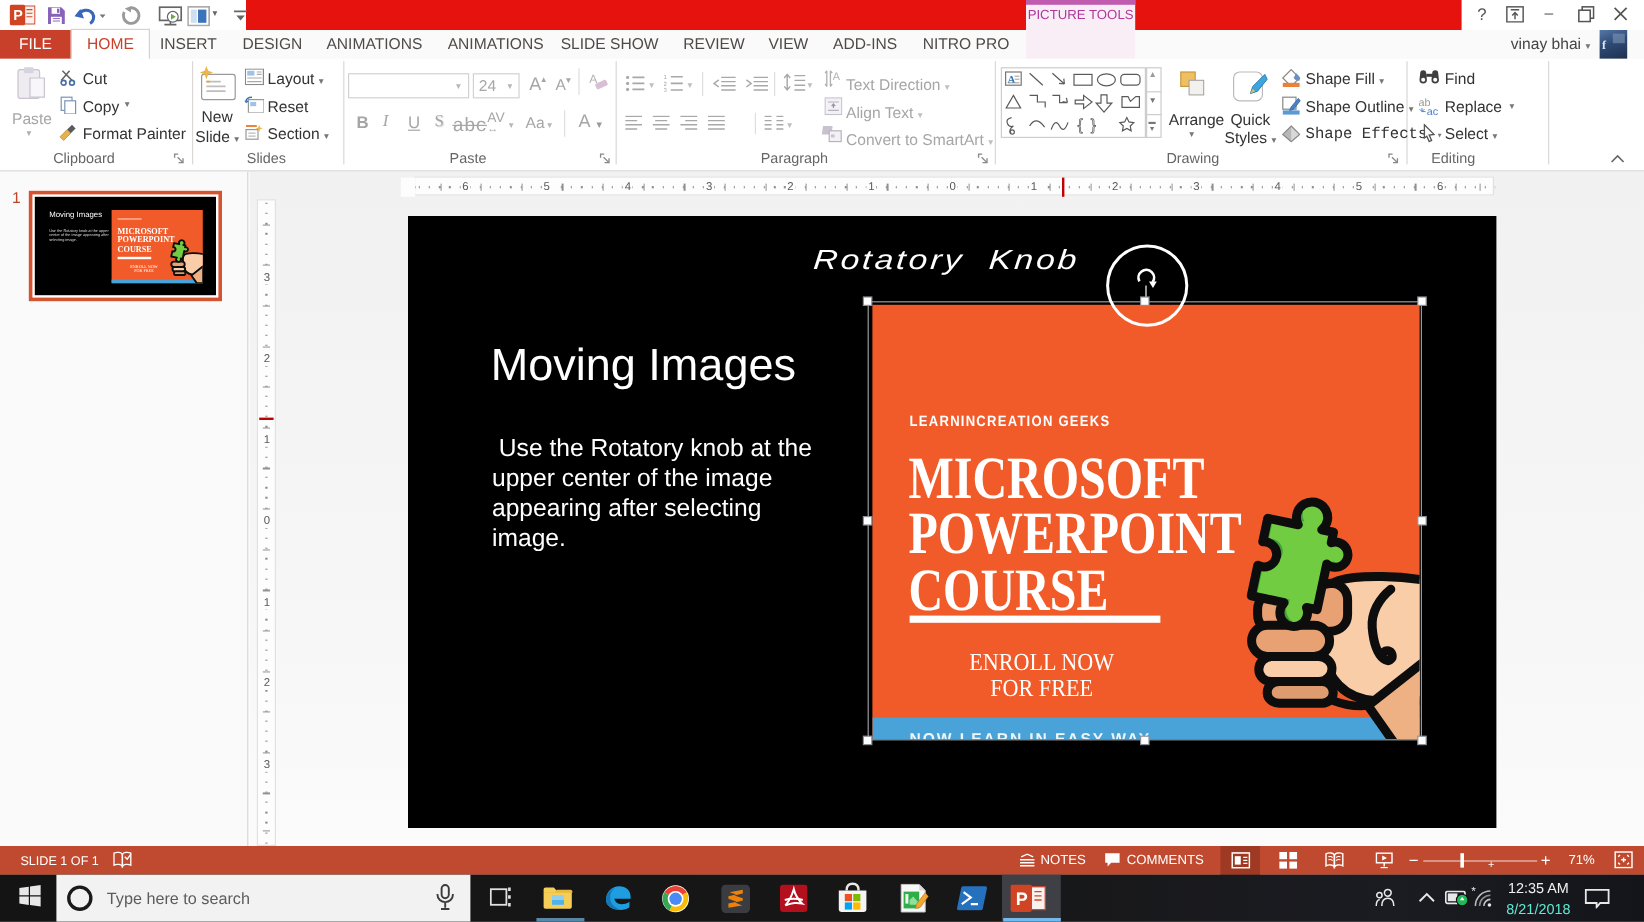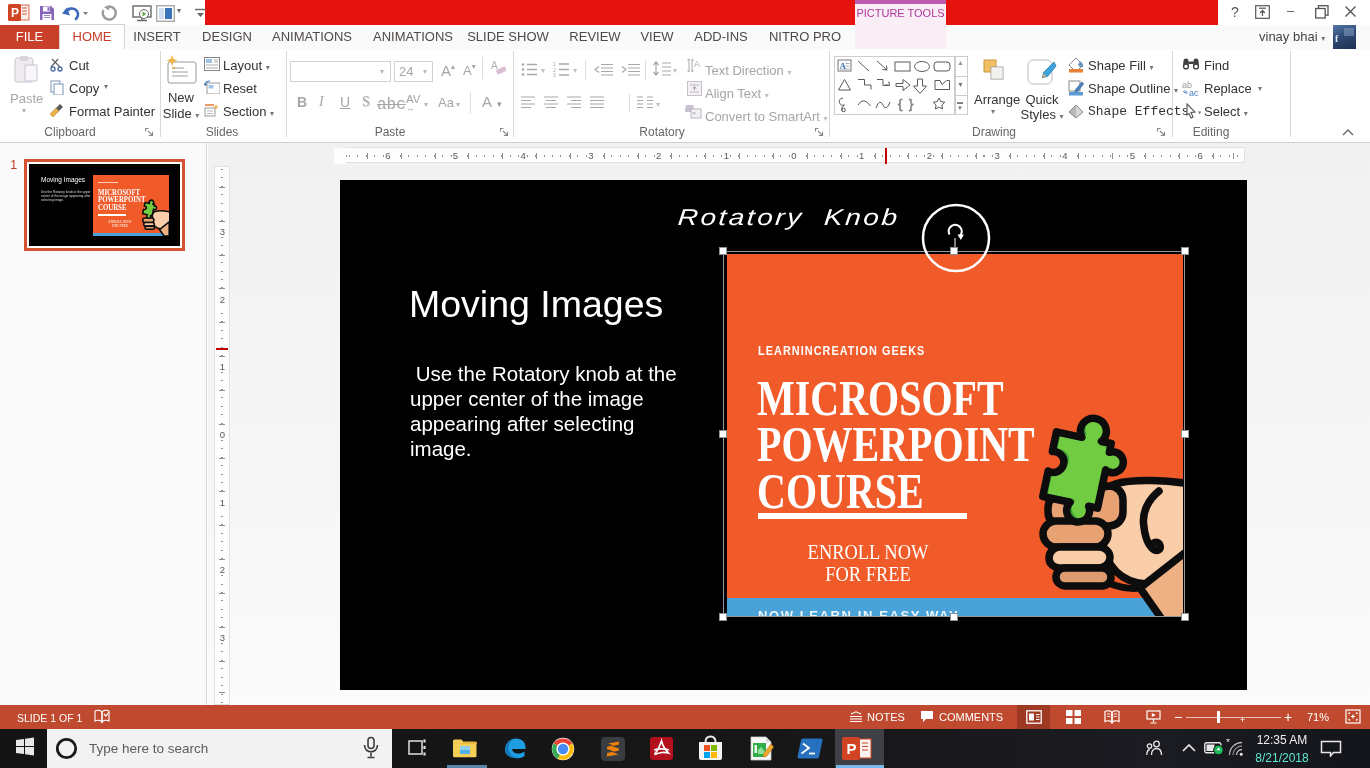--- a/index.html
+++ b/index.html
@@ -124,21 +124,21 @@
 <div class="abs" id="ribbon"></div>
 <div class="abs gdiv" style="left:160px;"></div>
 <div class="abs gdiv" style="left:286px;"></div>
 <div class="abs gdiv" style="left:513px;"></div>
 <div class="abs gdiv" style="left:829px;"></div>
 <div class="abs gdiv" style="left:1172px;"></div>
 <div class="abs gdiv" style="left:1290px;"></div>
 <div class="abs glabel" style="left:30px;width:80px;">Clipboard</div>
 <div class="abs glabel" style="left:182px;width:80px;">Slides</div>
 <div class="abs glabel" style="left:350px;width:80px;">Paste</div>
-<div class="abs glabel" style="left:622px;width:80px;">Rotatory</div>
+<div class="abs glabel" style="left:622px;width:80px;">Paragraph</div>
 <div class="abs glabel" style="left:954px;width:80px;">Drawing</div>
 <div class="abs glabel" style="left:1171px;width:80px;">Editing</div>
 <svg class="abs" style="left:144px;top:127px;" width="11" height="11" viewBox="0 0 11 11">
       <g stroke="#8a8784" fill="none" stroke-width="1.1">
         <path d="M1.5 4.5 V 1.5 H 4.5"></path>
         <path d="M4 4 L 8.5 8.5"></path>
         <path d="M8.5 4.8 V 8.5 H 4.8"></path>
       </g>
     </svg>
     <svg class="abs" style="left:499px;top:127px;" width="11" height="11" viewBox="0 0 11 11">

